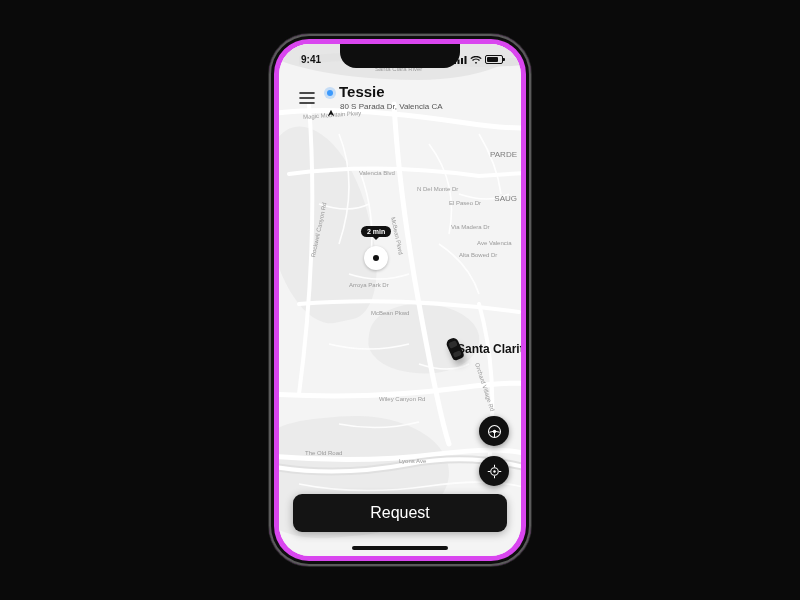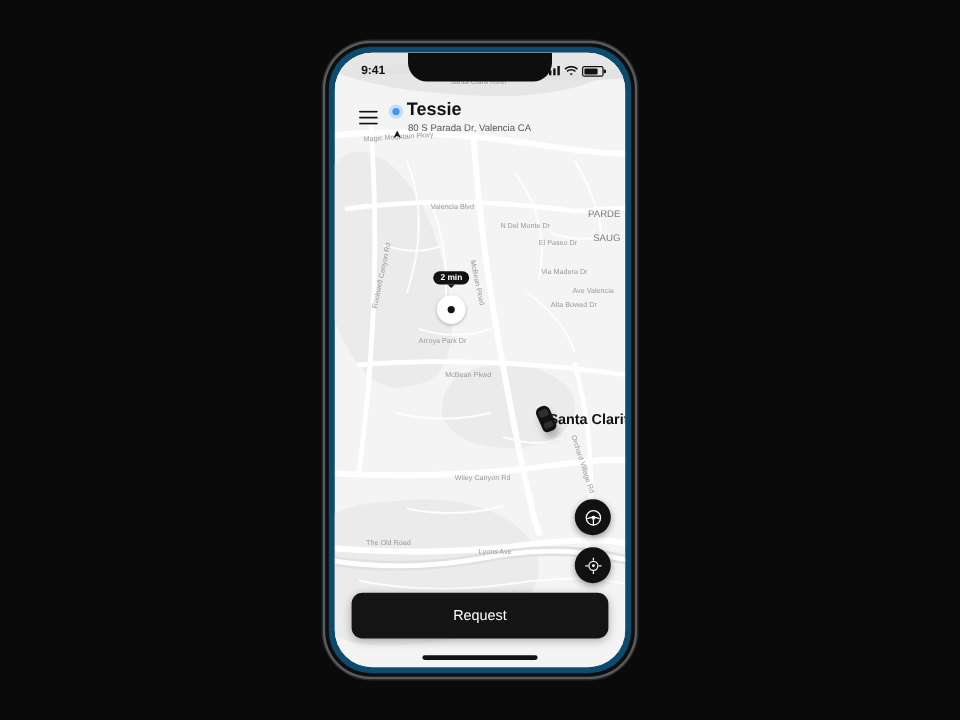--- a/index.html
+++ b/index.html
@@ -5,21 +5,21 @@
   * { box-sizing: border-box; margin: 0; padding: 0; }
   body {
     width: 800px; height: 600px;
     background: #0a0a0a;
     display: flex; align-items: center; justify-content: center;
     font-family: -apple-system, "Helvetica Neue", Arial, sans-serif;
     overflow: hidden;
   }
   .phone {
     width: 262px; height: 532px;
-    background: #0c4a6e;
+    background: #d946ef;
     border-radius: 40px;
     padding: 10px;
     box-shadow:
       inset 0 0 0 2px #5a5a5a,
       inset 0 0 0 5px #0e0e0e,
       0 0 0 1px #2a2a2a;
     position: relative;
   }
   .screen {
     width: 100%; height: 100%;
@@ -149,21 +149,21 @@
     background:#111; color:#fff; display:flex; align-items:center; justify-content:center;
     box-shadow: 0 2px 6px rgba(0,0,0,.4);
     cursor:pointer;
   }
 
   
   .request-bar {
     position:absolute; left:14px; right:14px; bottom:24px;
     height: 38px; background:#141414; border-radius:9px;
     display:flex; align-items:center; justify-content:center;
-    color:#fff; font-size:12px; font-weight:500;
+    color:#fff; font-size:16px; font-weight:500;
     z-index:30; cursor:pointer;
     box-shadow: 0 2px 8px rgba(0,0,0,.3);
   }
 
   .home-indicator {
     position:absolute; bottom:6px; left:50%; transform:translateX(-50%);
     width: 96px; height:4px; background:#111; border-radius:3px; z-index:40;
   }
 </style>
 </head>
@@ -237,21 +237,21 @@
         <g stroke="#e0e0e0" stroke-width="8" fill="none">
           <path d="M-20 420 Q 50 435 130 420 Q 200 407 270 430"></path>
         </g>
         <g stroke="#ffffff" stroke-width="4" fill="none">
           <path d="M-20 420 Q 50 435 130 420 Q 200 407 270 430"></path>
         </g>
       </svg>
 
       <span class="label" style="left:96px; top:22px;">Santa Clara River</span>
       <span class="label big" style="left:178px; top:298px;">Santa Clarita</span>
-      <span class="label med" style="right:4px; top:106px; left:auto;margin-top:24px;">PARDE</span>
+      <span class="label med" style="right:4px; top:106px; left:auto;">PARDE</span>
       <span class="label med" style="right:4px; top:150px; left:auto;">SAUG</span>
 
       <span class="label" style="left:24px; top:70px; transform:rotate(-4deg);">Magic Mountain Pkwy</span>
       <span class="label" style="left:80px; top:126px;">Valencia Blvd</span>
       <span class="label" style="left:114px; top:170px; transform:rotate(78deg);">McBean Pkwd</span>
       <span class="label" style="left:92px; top:266px;">McBean Pkwd</span>
       <span class="label" style="left:70px; top:238px;">Arroya Park Dr</span>
       <span class="label" style="left:100px; top:352px;">Wiley Canyon Rd</span>
       <span class="label" style="left:198px; top:316px; transform:rotate(72deg);">Orchard Village Rd</span>
       <span class="label" style="left:26px; top:406px;">The Old Road</span>

